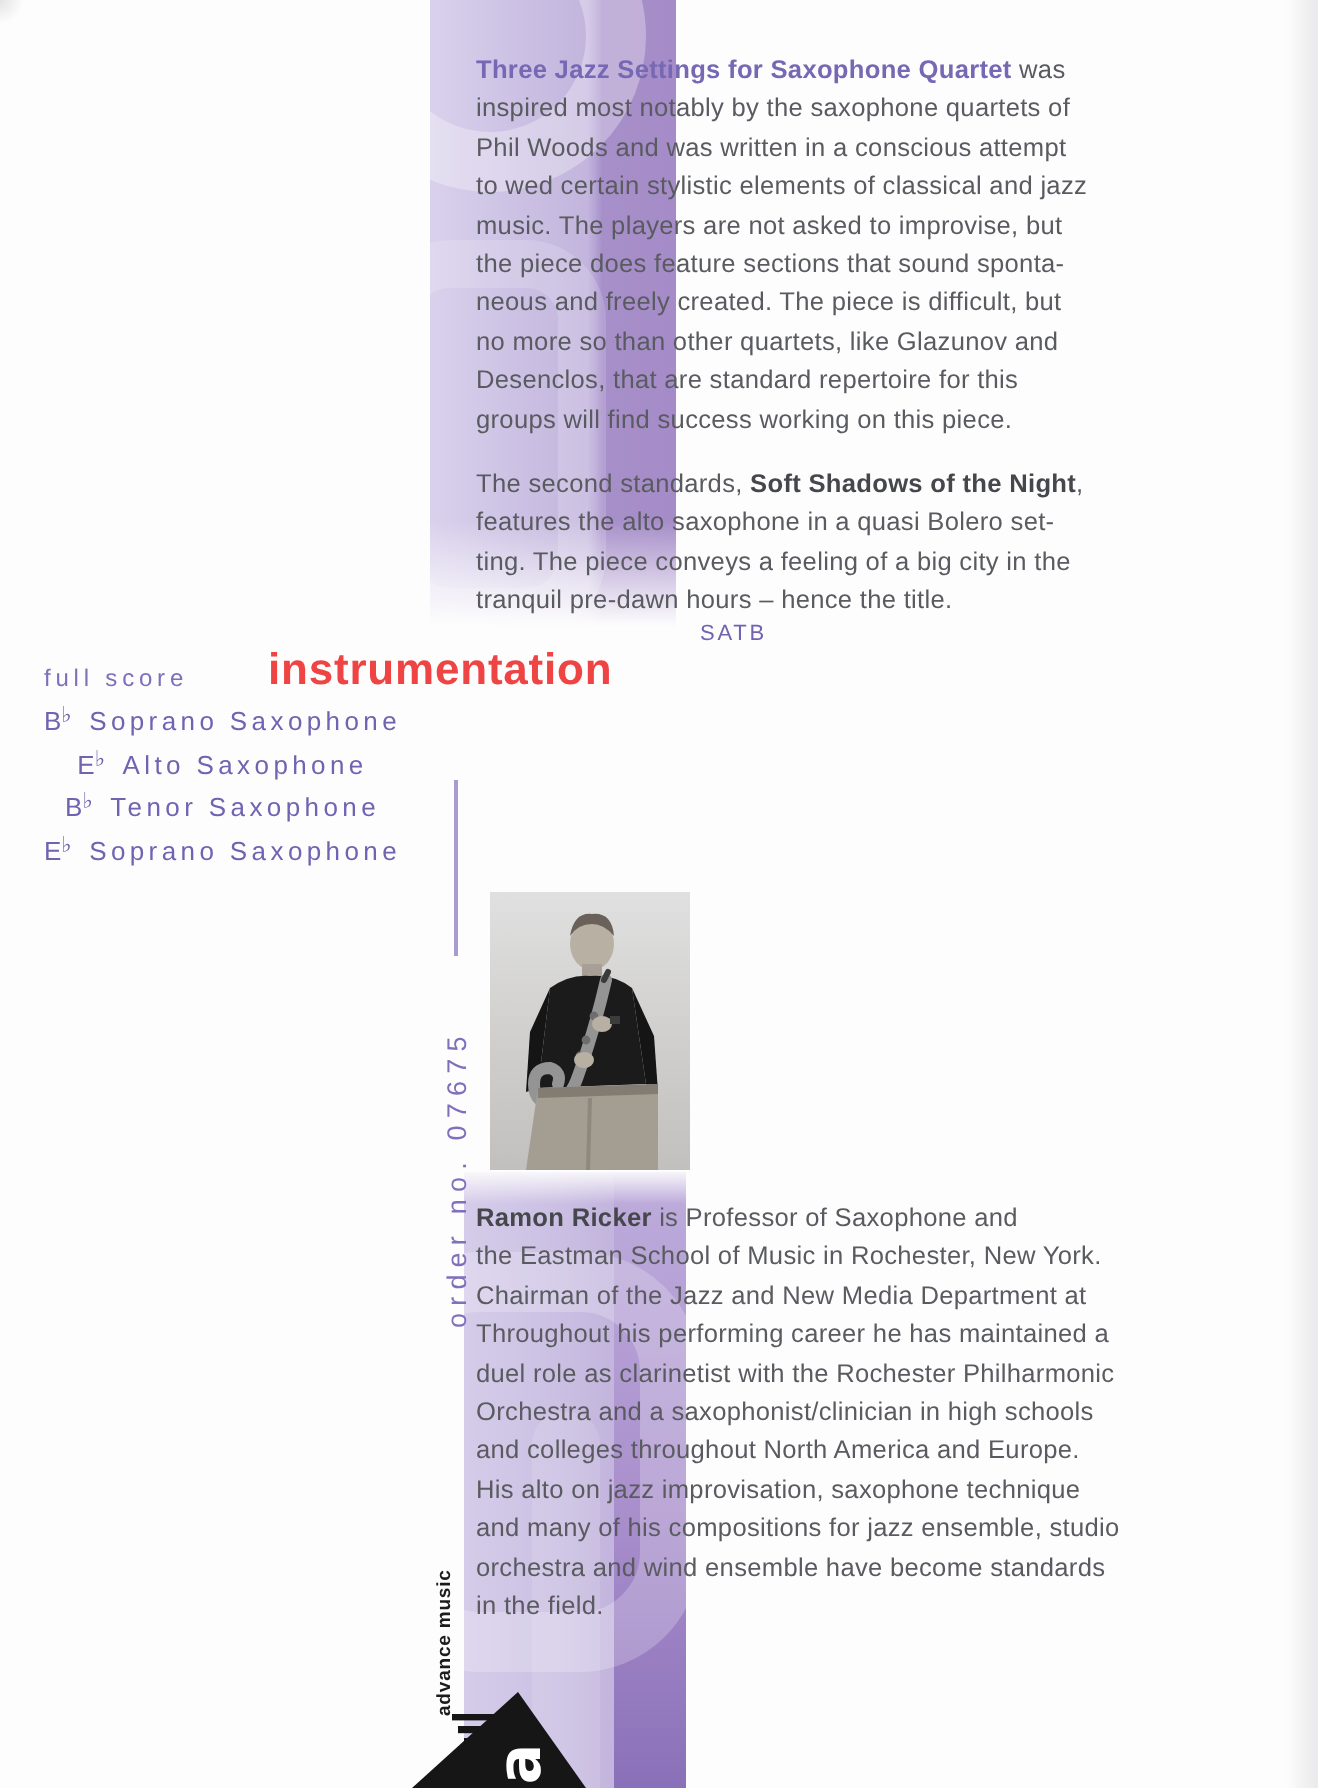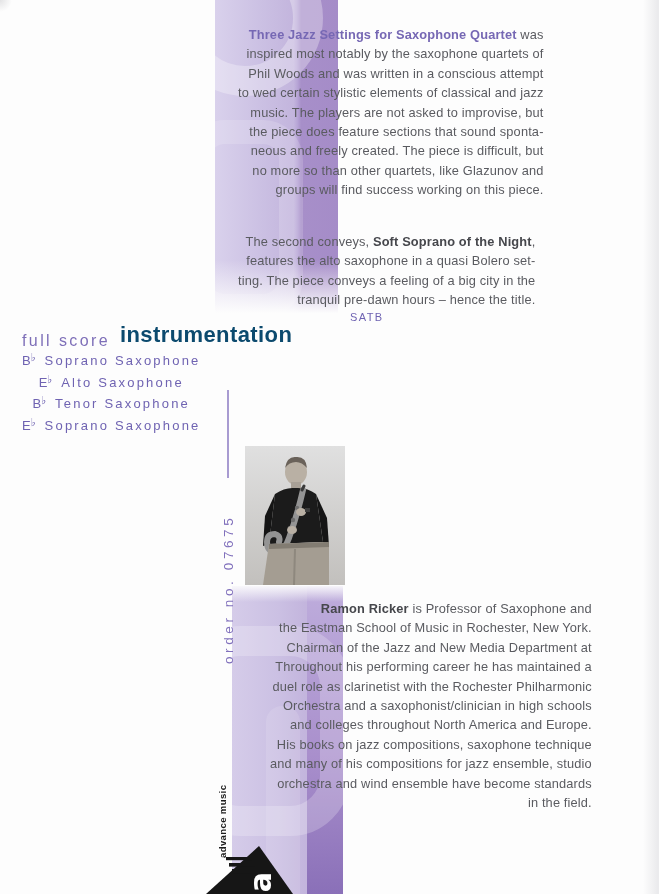--- a/index.html
+++ b/index.html
@@ -34,32 +34,32 @@
   .fade-top{position:absolute;left:0;top:0;width:100%;height:16px;
     background:linear-gradient(to top,rgba(253,253,253,0),rgba(253,253,253,0.9));}
   .thin-rule{position:absolute;left:227px;top:390px;width:2px;height:88px;background:#a89bd1;z-index:1;}
   .edge-right{position:absolute;right:0;top:0;width:16px;height:100%;z-index:5;
     background:linear-gradient(90deg,rgba(236,236,238,0),#ebebed 90%);}
   .corner-tl{position:absolute;left:0;top:0;width:12px;height:12px;z-index:5;opacity:.5;
     background:radial-gradient(circle at 0 0,#c9c9cb 0%,rgba(201,201,203,0) 70%);}
 
   
   .para{position:absolute;z-index:2;font-size:12.8px;line-height:19.4px;color:#5a5b60;letter-spacing:0.15px;}
-  .para .line{white-space:nowrap;text-align:right;}
+  .para .line{white-space:nowrap;}
   #intro-paragraph{left:238px;top:25px;}
   .intro-title{color:#7668b4;font-weight:bold;}
   #movement-paragraph{left:238px;top:232px;}
   .bold-dark{color:#46474c;font-weight:bold;}
-  #bio-paragraph{left:238px;top:599px;margin-left:32px;}
+  #bio-paragraph{left:238px;top:599px;}
 
   
   .full-score{position:absolute;left:22px;top:332px;z-index:2;
-    font-size:16px;letter-spacing:2.4px;color:#7e6fb8;}
-  .instr-title{position:absolute;left:120px;top:322px;z-index:2;
-    font-size:22px;font-weight:bold;letter-spacing:0.4px;color:#0c4a6e;}
+    font-size:12px;letter-spacing:2.4px;color:#7e6fb8;}
+  .instr-title{position:absolute;left:134px;top:322px;z-index:2;
+    font-size:22px;font-weight:bold;letter-spacing:0.4px;color:#ef4444;}
   .satb{position:absolute;left:350px;top:311px;z-index:2;
     font-size:11px;font-weight:normal;letter-spacing:1.4px;color:#6f63b2;}
   #instrument-list{position:absolute;left:22px;top:351px;z-index:2;text-align:center;}
   .instrument-row{height:21.6px;font-size:13px;letter-spacing:2.2px;color:#6f63b2;white-space:nowrap;}
   .instrument-row .flat{font-family:"DejaVu Sans",sans-serif;font-size:11px;vertical-align:4px;letter-spacing:0;}
   .instrument-row .pitch{letter-spacing:0;}
 
   
   .vtext{position:absolute;transform:rotate(-90deg);transform-origin:0 0;white-space:nowrap;z-index:2;}
   #order-number{left:221px;top:664px;font-size:13.5px;letter-spacing:3.6px;color:#8070bc;}
@@ -92,26 +92,27 @@
 <div class="para" id="intro-paragraph">
   <div class="line"><span class="intro-title">Three Jazz Settings for Saxophone Quartet</span><span> was</span></div>
   <div>
       <div class="line">inspired most notably by the saxophone quartets of</div>
       <div class="line">Phil Woods and was written in a conscious attempt</div>
       <div class="line">to wed certain stylistic elements of classical and jazz</div>
       <div class="line">music. The players are not asked to improvise, but</div>
       <div class="line">the piece does feature sections that sound sponta-</div>
       <div class="line">neous and freely created. The piece is difficult, but</div>
       <div class="line">no more so than other quartets, like Glazunov and</div>
+      <div class="line">Desenclos, that are standard repertoire for this</div>
       <div class="line">groups will find success working on this piece.</div>
     </div>
 </div>
 
 <div class="para" id="movement-paragraph">
-  <div class="line"><span>The second conveys, </span><span class="bold-dark">Soft Soprano of the Night</span><span>,</span></div>
+  <div class="line"><span>The second standards, </span><span class="bold-dark">Soft Shadows of the Night</span><span>,</span></div>
   <div>
       <div class="line">features the alto saxophone in a quasi Bolero set-</div>
       <div class="line">ting. The piece conveys a feeling of a big city in the</div>
       <div class="line">tranquil pre-dawn hours – hence the title.</div>
     </div>
 </div>
 
 <div class="full-score">full score</div>
 <div class="instr-title">instrumentation</div>
 <div class="satb">SATB</div>
@@ -162,21 +163,21 @@
 
 <div class="para" id="bio-paragraph">
   <div class="line"><span class="bold-dark">Ramon Ricker</span><span> is Professor of Saxophone and</span></div>
   <div>
       <div class="line">the Eastman School of Music in Rochester, New York.</div>
       <div class="line">Chairman of the Jazz and New Media Department at</div>
       <div class="line">Throughout his performing career he has maintained a</div>
       <div class="line">duel role as clarinetist with the Rochester Philharmonic</div>
       <div class="line">Orchestra and a saxophonist/clinician in high schools</div>
       <div class="line">and colleges throughout North America and Europe.</div>
-      <div class="line">His books on jazz compositions, saxophone technique</div>
+      <div class="line">His alto on jazz improvisation, saxophone technique</div>
       <div class="line">and many of his compositions for jazz ensemble, studio</div>
       <div class="line">orchestra and wind ensemble have become standards</div>
       <div class="line">in the field.</div>
     </div>
 </div>
 
 <div class="vtext" id="publisher-name">advance music</div>
 <div id="logo">
   <svg width="100" height="50" viewBox="0 0 100 50">
     <polygon points="63,2 97,50 10,50" fill="#161616"></polygon>

